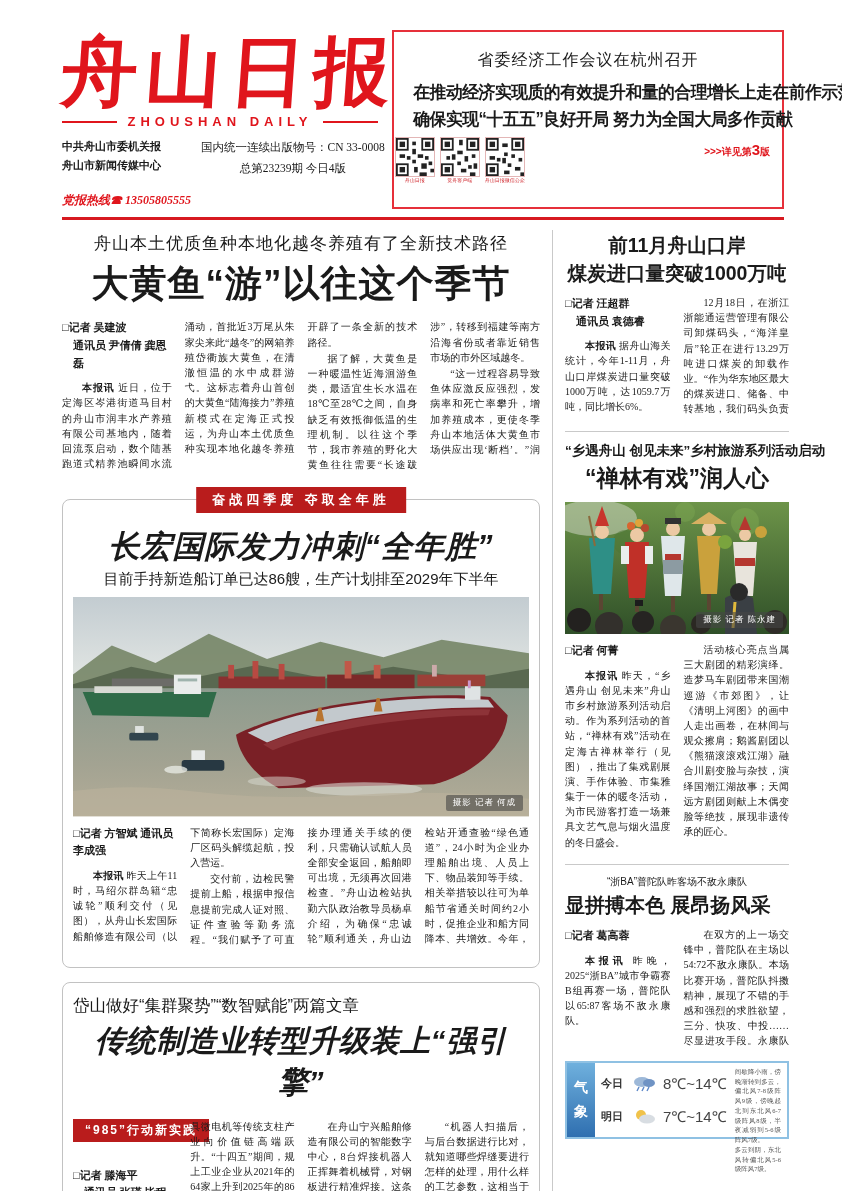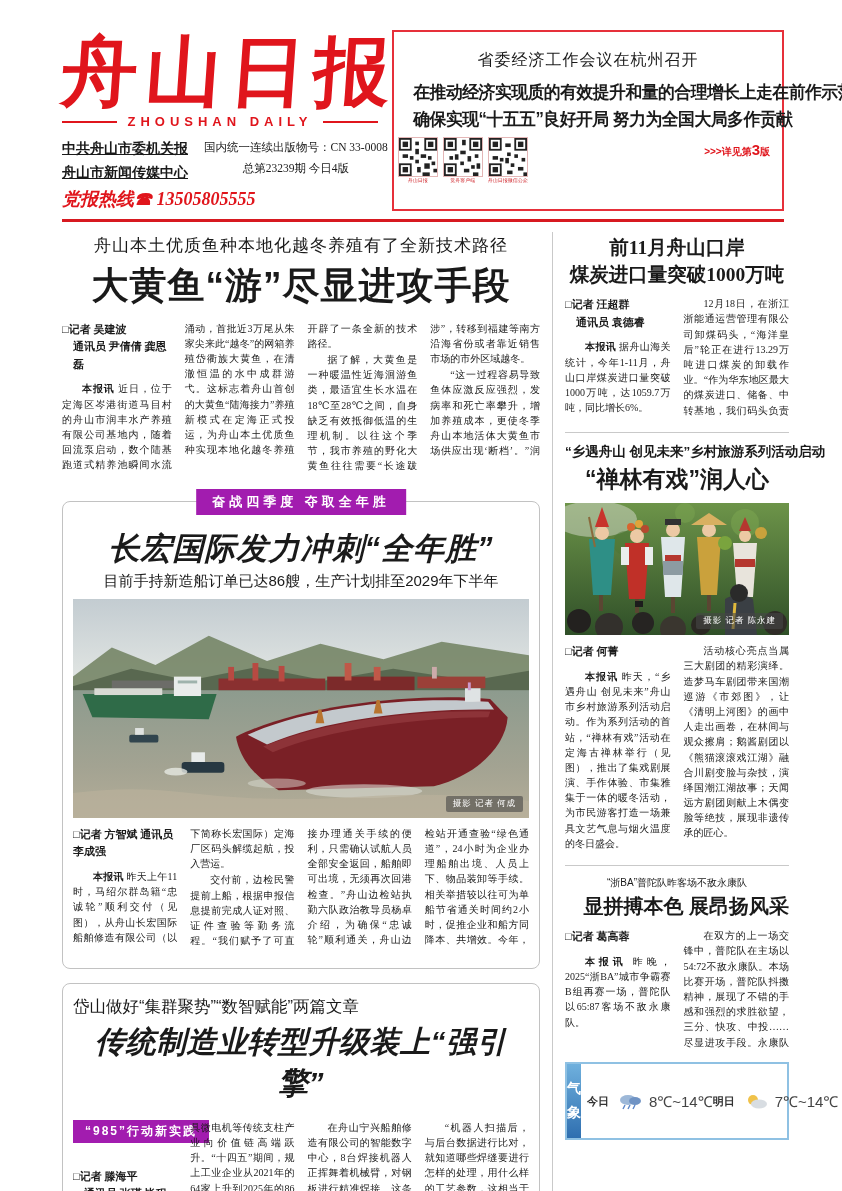--- a/index.html
+++ b/index.html
@@ -12,22 +12,22 @@
   .mast{flex:1;min-width:0;}
   .logo{font-size:76px;line-height:1.0;font-weight:900;color:#e0151c;
         font-family:"DejaVu Serif","Liberation Serif",serif;
         letter-spacing:8px;text-align:center;transform:skewX(-4deg);padding-top:4px;white-space:nowrap;}
   .logo-en{display:flex;align-items:center;gap:10px;justify-content:center;margin:4px 0 8px;}
   .logo-en .ln{height:2px;background:#e0151c;width:86px;}
   .logo-en .t{color:#e0151c;font-weight:bold;font-size:13px;letter-spacing:5px;
               font-family:"Liberation Sans",sans-serif;white-space:nowrap;}
   .inforow{display:flex;align-items:flex-start;gap:10px;}
   .org{width:132px;}
-  .org .o{font-size:14px;font-weight:bold;line-height:1.7;white-space:nowrap;text-decoration:underline;}
-  .hotline{color:#e0151c;font-weight:bold;font-style:italic;font-size:18px;white-space:nowrap;margin-top:2px;}
+  .org .o{font-size:11px;font-weight:bold;line-height:1.7;white-space:nowrap;}
+  .hotline{color:#e0151c;font-weight:bold;font-style:italic;font-size:12px;white-space:nowrap;margin-top:18px;}
   .dateblk{flex:1;text-align:center;font-size:11.5px;line-height:1.8;white-space:nowrap;}
   .dateblk .d1{font-weight:bold;}
   .qrs{display:flex;gap:5px;}
   .qr{width:40px;text-align:center;}
   .qr svg{width:38px;height:38px;display:block;background:#fff;border:1px solid #e3b6b6;}
   .qr .ql{font-size:5px;color:#d0262c;line-height:1.2;margin-top:1px;white-space:nowrap;overflow:hidden;}
   .topbox{width:392px;border:2.5px solid #e6303a;padding:12px 12px 8px;box-sizing:border-box;}
   .topbox .ov{text-align:center;font-size:16px;letter-spacing:1px;margin:6px 0 8px;
               font-family:"Liberation Sans",sans-serif;}
   .topbox .h{font-size:17.5px;font-weight:900;text-align:center;line-height:1.55;letter-spacing:-.5px;
@@ -46,54 +46,54 @@
   .cols p{margin:0 0 1px;text-indent:2em;font-size:10px;line-height:1.52;text-align:justify;}
   .cols p b{font-weight:bold;}
   .c4{columns:4;}
   .c2{columns:2;}
   .fish-body{height:160px;}
   .byline{font-size:11px;font-weight:bold;line-height:1.6;margin:0 0 8px;break-inside:avoid;}
   .byline .b2{padding-left:1em;font-weight:bold;}
   
   .shipbox{position:relative;border:1px solid #c2c2c2;border-radius:8px;margin-top:20px;
            padding:20px 10px 10px;}
-  .badge{display:inline-block;background:#a21caf;color:#fff;font-weight:bold;font-size:13px;
+  .badge{display:inline-block;background:#b91c1c;color:#fff;font-weight:bold;font-size:13px;
          letter-spacing:4px;padding:4px 16px;font-family:"Liberation Sans",sans-serif;white-space:nowrap;}
   .shipbadge{position:absolute;top:-13px;left:50%;transform:translateX(-50%);}
   .ship-h{text-align:center;font-size:31px;font-weight:900;letter-spacing:1px;margin:6px 0 2px;font-style:italic;}
   .ship-sub{text-align:center;font-size:15px;margin:0 0 8px;font-family:"Liberation Sans",sans-serif;}
   .photo{position:relative;width:100%;}
   .photo svg{display:block;width:100%;}
   .cap{position:absolute;right:6px;bottom:6px;background:rgba(70,70,70,.6);color:#fff;
        font-size:8.5px;padding:2px 7px;border-radius:2px;letter-spacing:1px;}
   .ship-body{height:132px;margin-top:8px;}
   
   .daibox{position:relative;border:1px solid #c2c2c2;border-radius:8px;margin-top:14px;
           padding:10px 10px 10px;}
   .dai-ov{text-align:left;font-size:16.5px;margin:2px 0 4px;}
   .dai-h{text-align:center;font-size:30px;font-weight:900;letter-spacing:.5px;margin:0 0 16px;font-style:italic;}
   .dai-body{height:172px;}
   .badge985{margin-bottom:25px;font-size:12px;letter-spacing:2px;padding:3px 12px;break-inside:avoid;}
   
-  .coal-h{text-align:center;font-size:19.5px;font-weight:900;line-height:1.4;margin:2px 0 8px;font-family:Liberation Serif, serif;}
+  .coal-h{text-align:center;font-size:19.5px;font-weight:900;line-height:1.4;margin:2px 0 8px;}
   .coal-body{height:126px;}
   .rdiv{border-top:1px solid #c9c9c9;margin:10px 0;}
   .rural-ov{text-align:center;font-size:13.5px;font-weight:bold;margin:2px 0 3px;white-space:nowrap;}
   .rural-h{text-align:center;font-size:23px;font-weight:900;margin:0 0 8px;}
   .rural-body{height:212px;margin-top:8px;}
   .bb-ov{text-align:center;font-size:10px;font-weight:normal;margin:2px 0 3px;}
-  .bb-h{text-align:right;font-size:20px;font-weight:900;margin:0 0 8px;}
+  .bb-h{text-align:left;font-size:20px;font-weight:900;margin:0 0 8px;}
   .bb-body{height:124px;}
   
   .weather{display:flex;border:2px solid #8fc1e3;margin-top:10px;height:74px;}
   .wtab{width:28px;background:linear-gradient(180deg,#6fb0dd,#2f6fb0);color:#fff;display:flex;
         flex-direction:column;align-items:center;justify-content:center;gap:6px;
         font-weight:bold;font-size:14px;font-family:"Liberation Sans",sans-serif;}
   .wmain{flex:1;display:flex;align-items:center;padding:4px 6px;gap:4px;}
-  .wrows{display:flex;justify-content:space-around;height:100%;}
+  .wrows{display:flex;flex-direction:column;justify-content:space-around;height:100%;}
   .wrow{display:flex;align-items:center;gap:6px;}
   .wlabel{font-size:11px;font-weight:bold;color:#333;width:24px;}
   .wtemp{font-size:15px;color:#444;font-family:"Liberation Sans",sans-serif;white-space:nowrap;}
   .wdesc{flex:1;display:flex;flex-direction:column;justify-content:space-around;height:100%;padding-left:4px;}
   .wdesc .wd{font-size:6.5px;line-height:1.5;color:#555;text-align:justify;}
 </style>
 </head>
 <body>
 
 <div class="page">
@@ -206,21 +206,21 @@
   </div>
 
   <div class="redrule"></div>
 
   <div class="main">
 
     <div class="colL">
 
       <div>
         <div class="fish-ov hed">舟山本土优质鱼种本地化越冬养殖有了全新技术路径</div>
-        <div class="fish-h hed">大黄鱼“游”尽显进攻手段</div>
+        <div class="fish-h hed">大黄鱼“游”以往这个季节</div>
         <div class="cols c4 fish-body">
           <div class="byline">
             <div>□记者 吴建波</div>
             <div class="b2">通讯员 尹倩倩 龚恩磊</div>
           </div>
           <div>
               <p><b>本报讯</b> 近日，位于定海区岑港街道马目村的舟山市润丰水产养殖有限公司基地内，随着回流泵启动，数个陆基跑道式精养池瞬间水流涌动，首批近3万尾从朱家尖来此“越冬”的网箱养殖岱衢族大黄鱼，在清澈恒温的水中成群游弋。这标志着舟山首创的大黄鱼“陆海接力”养殖新模式在定海正式投运，为舟山本土优质鱼种实现本地化越冬养殖开辟了一条全新的技术路径。</p>
               <p>据了解，大黄鱼是一种暖温性近海洄游鱼类，最适宜生长水温在18℃至28℃之间，自身缺乏有效抵御低温的生理机制。以往这个季节，我市养殖的野化大黄鱼往往需要“长途跋涉”，转移到福建等南方沿海省份或者靠近销售市场的市外区域越冬。</p>
               <p>“这一过程容易导致鱼体应激反应强烈，发病率和死亡率攀升，增加养殖成本，更使冬季舟山本地活体大黄鱼市场供应出现‘断档’。”润丰水产养殖有限公司负责人周国平对记者说。</p>
             </div>

